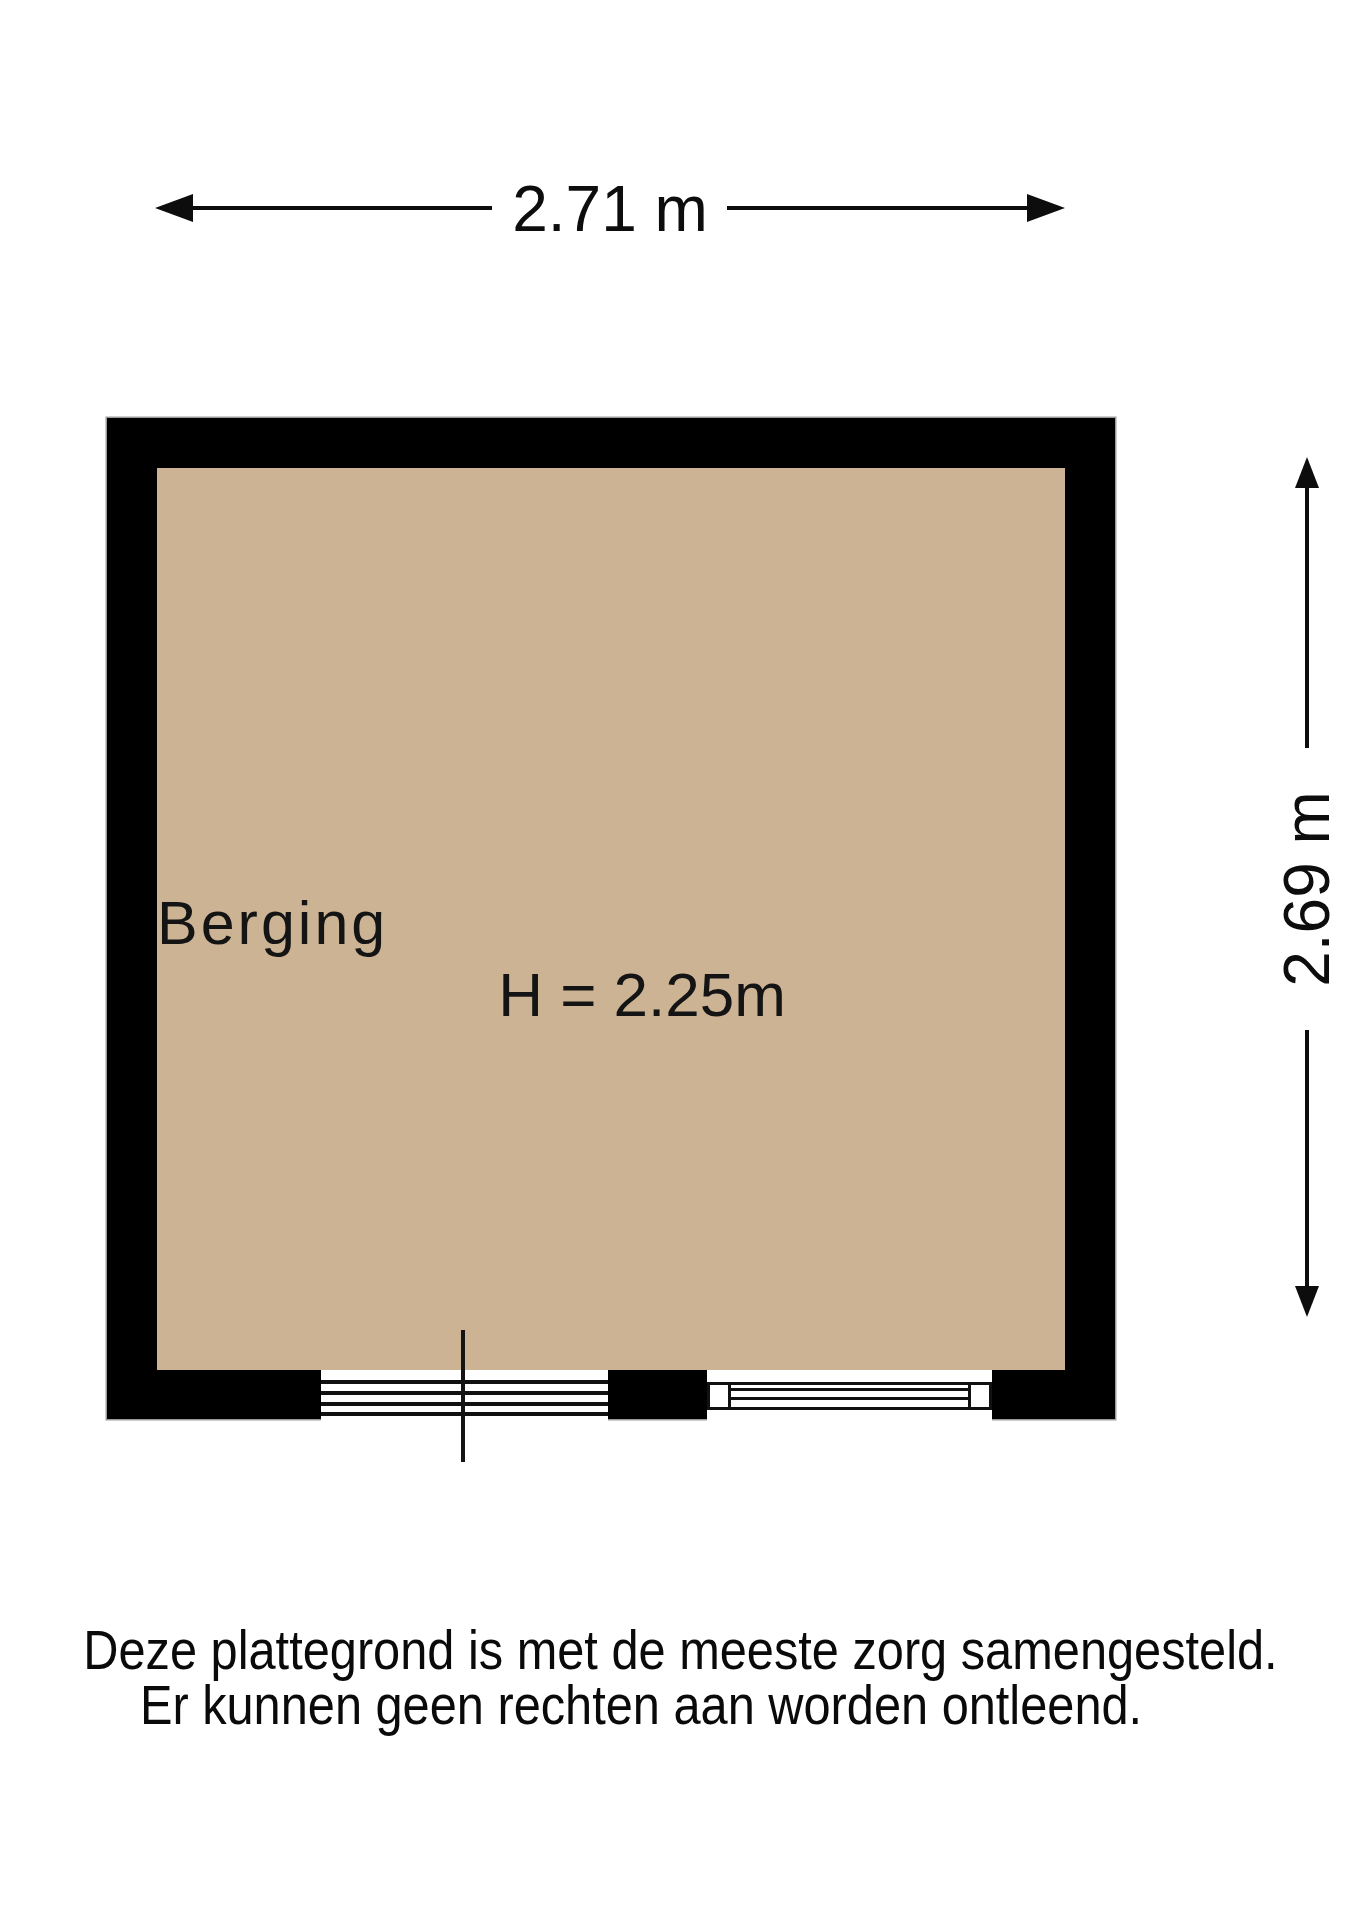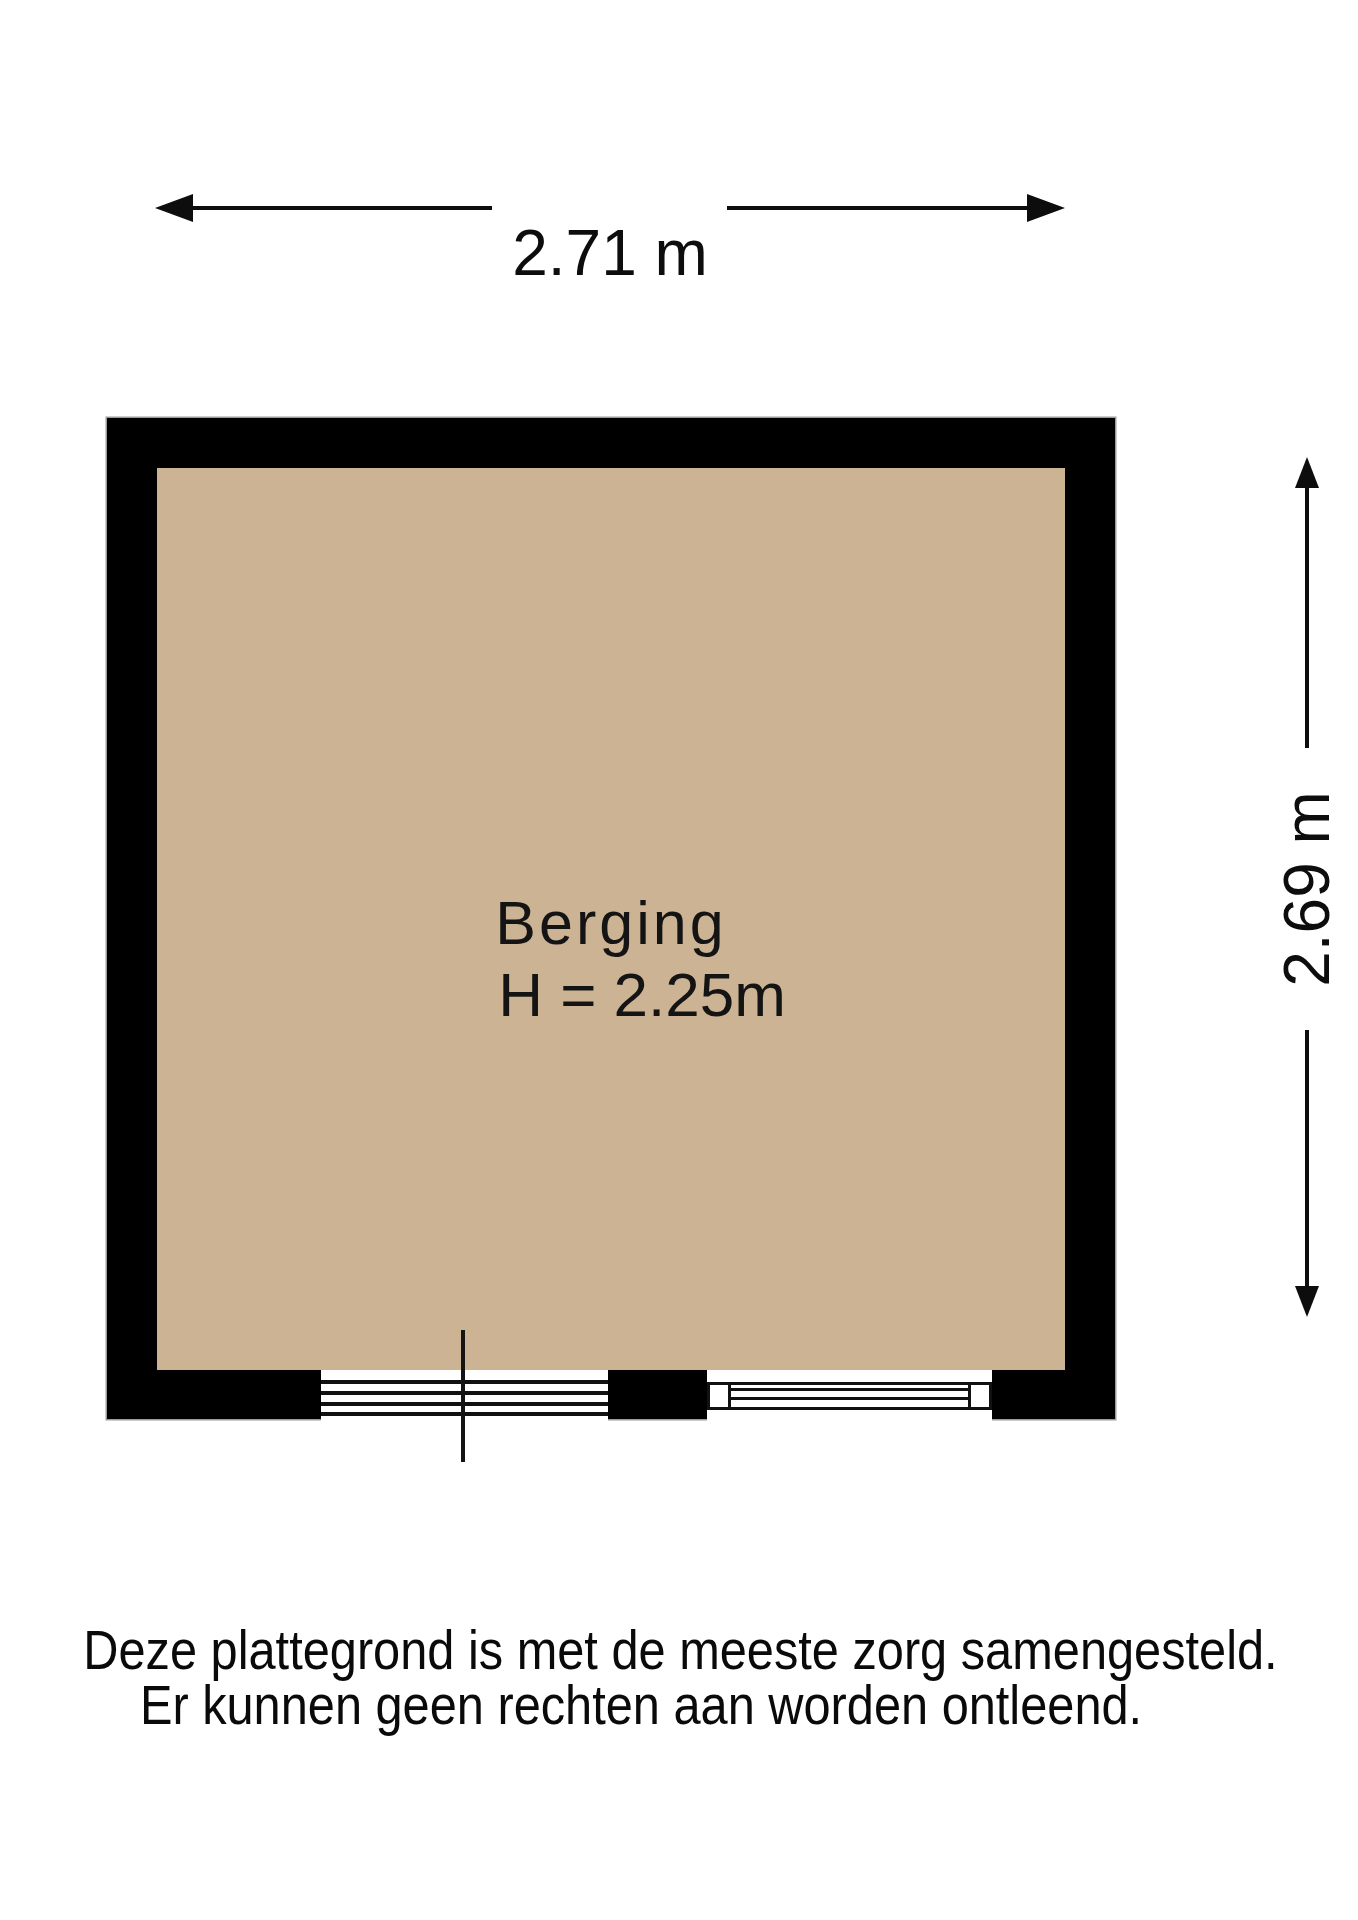--- a/index.html
+++ b/index.html
@@ -44,21 +44,21 @@
   .wall-rect {
     background: #000000;
     box-shadow: 0 0 0 1.5px #9b9b9b;
   }
   .floor-rect { background: #cbb394; }
 
   .room-name {
     font-size: 61px;
     line-height: 70px;
     letter-spacing: 3px;
-    text-align: center;
+    text-align: left;
     white-space: nowrap;
     color: #141414;
   }
   .room-height {
     font-size: 62px;
     line-height: 70px;
     text-align: center;
     white-space: nowrap;
     color: #141414;
     padding-left: 31px;
@@ -89,21 +89,21 @@
   }
 </style>
 </head>
 <body>
 
 <div class="canvas">
 
   <div class="abs" style="left:0; top:0; width:1358px; height:260px;">
     <div class="abs arrowhead left" style="left:155px; top:194px;"></div>
     <div class="abs dim-line" style="left:190px; top:206px; width:302px; height:4px;"></div>
-    <div class="abs dim-label" style="left:460px; top:177px; width:300px;margin-top:44px;">2.71 m</div>
+    <div class="abs dim-label" style="left:460px; top:177px; width:300px;">2.71 m</div>
     <div class="abs dim-line" style="left:727px; top:206px; width:303px; height:4px;"></div>
     <div class="abs arrowhead right" style="left:1027px; top:194px;"></div>
   </div>
 
   <div class="abs wall-rect" style="left: 107px; top: 418px; width: 1008px; height: 1001px; background: rgb(0, 0, 0);"></div>
 
   <div class="abs floor-rect" style="left: 157px; top: 468px; width: 908px; height: 902px; background: rgb(203, 179, 148);"></div>
 
   <div class="abs opening" style="left:321px; top:1370px; width:287px; height:51px;">
     <div class="win-line" style="top:10px;"></div>

